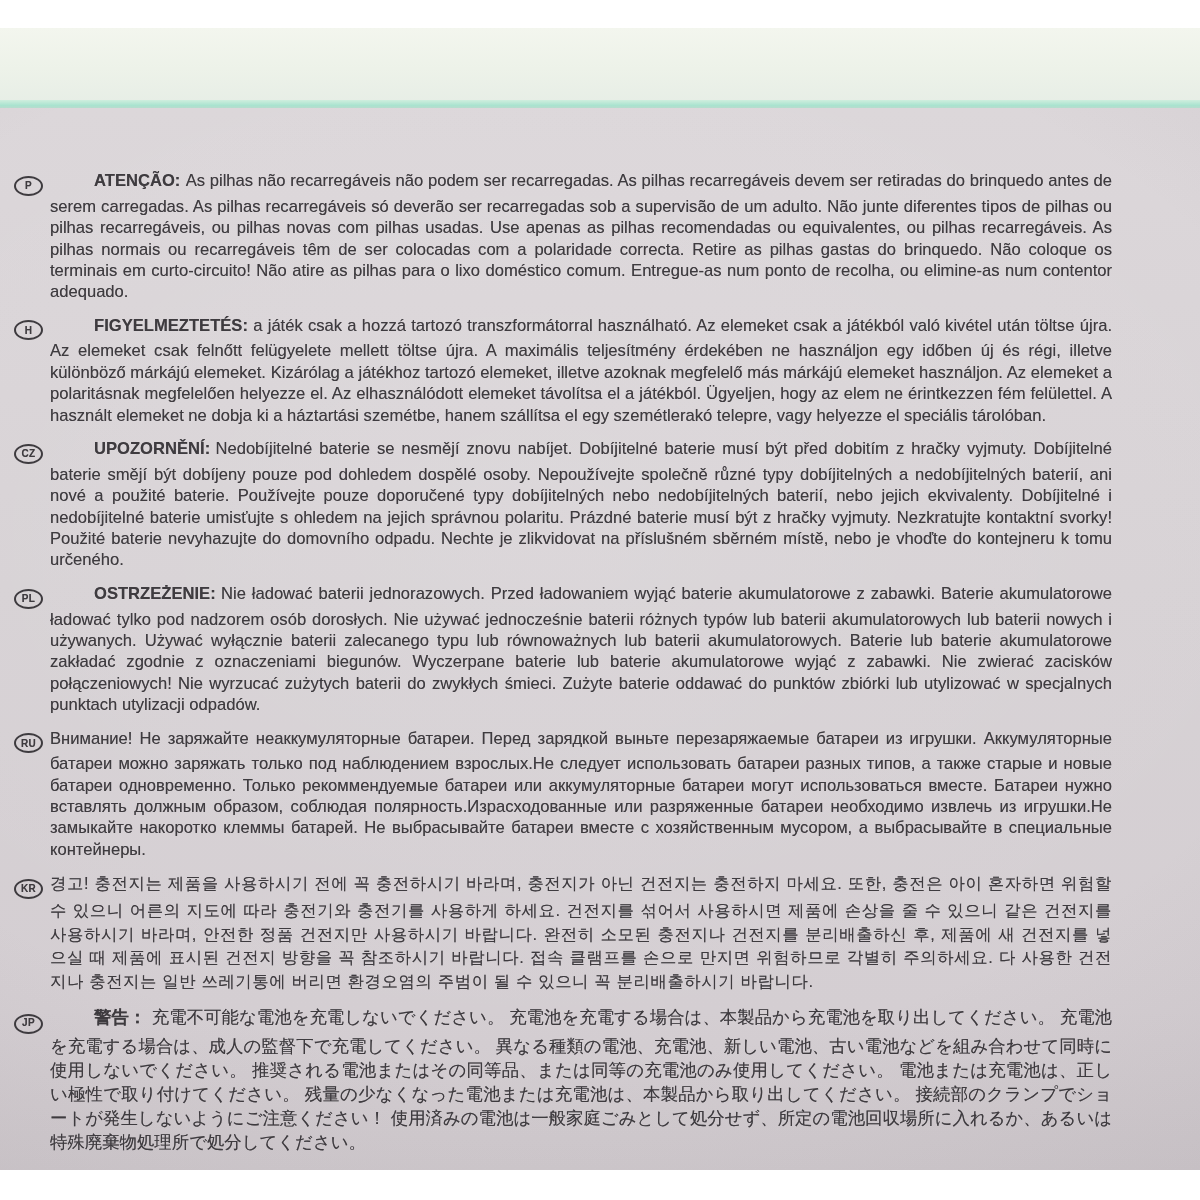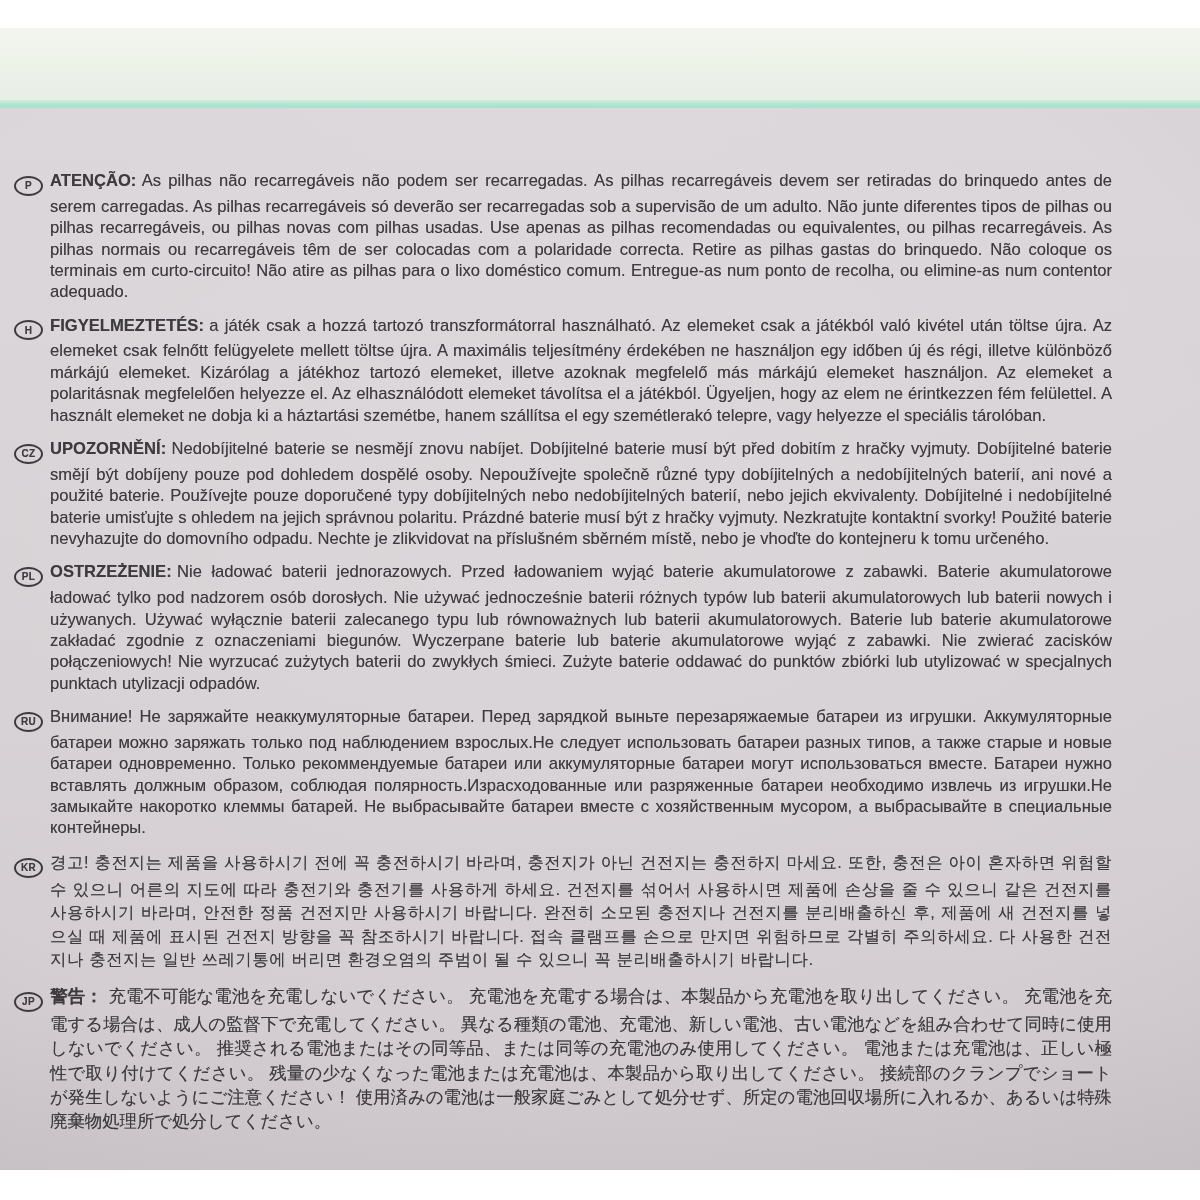--- a/index.html
+++ b/index.html
@@ -99,20 +99,21 @@
     letter-spacing: 0.3px;
     text-indent: 0;
     vertical-align: -3px;
     flex: 0 0 auto;
   }
   .lead {
     font-weight: bold;
   }
   .lead:not(:empty) {
     margin-right: 0.32em;
+    margin-left: 44px;
   }
 </style>
 </head>
 <body>
 
 <div class="photo">
   <div class="band-mint"></div>
   <div class="aqua-line"></div>
   <div class="paper"></div>
   <div class="band-bottom"></div>

